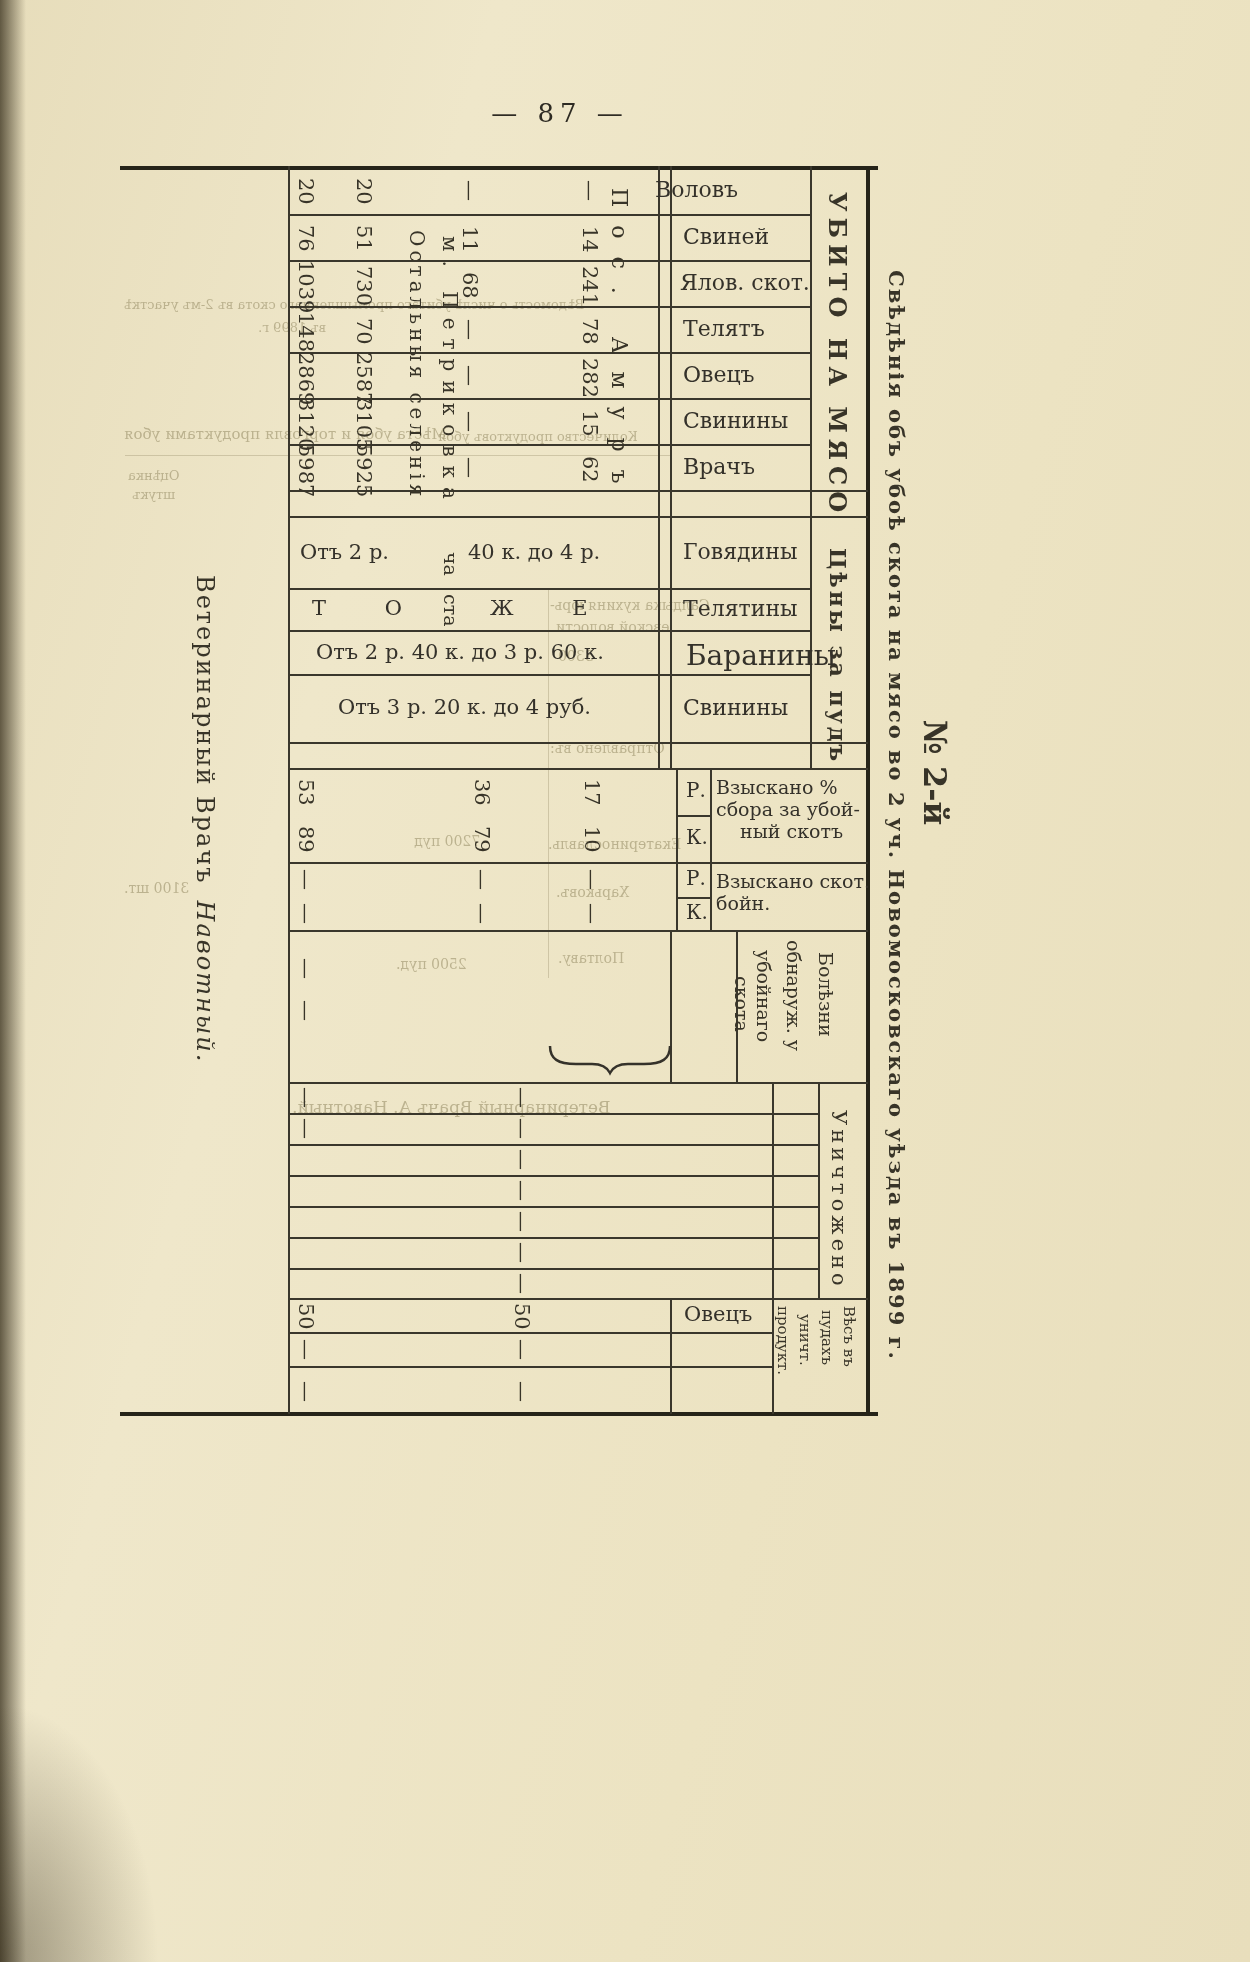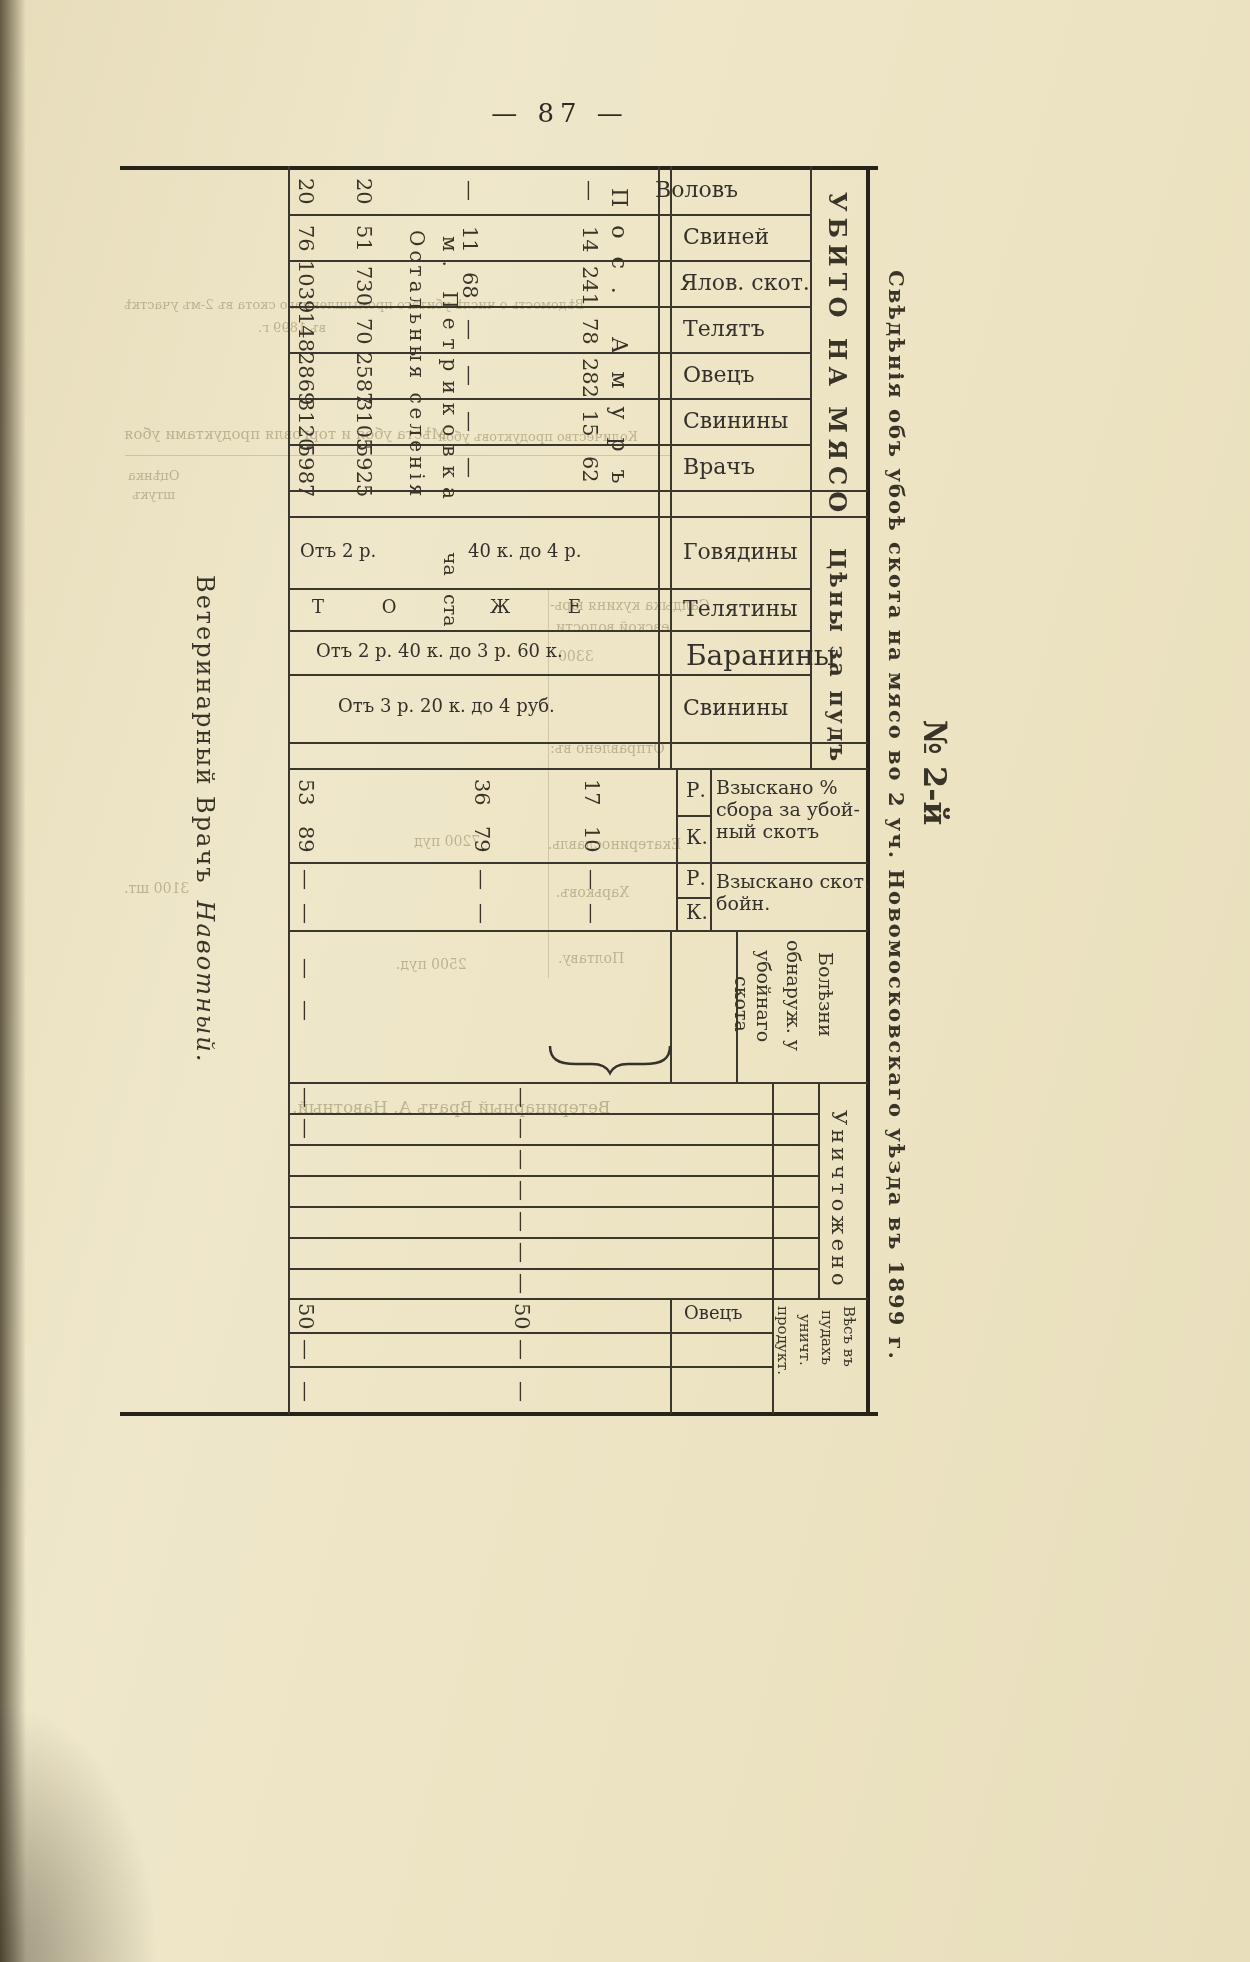--- a/index.html
+++ b/index.html
@@ -10,21 +10,21 @@
   }
   .binding{position:absolute;left:0;top:0;width:26px;height:100%;
     background:linear-gradient(90deg,rgba(59,51,32,.78),rgba(59,51,32,0));}
   .corner{position:absolute;left:0;bottom:0;width:160px;height:260px;
     background:radial-gradient(ellipse at 0% 100%,rgba(48,40,22,.45),rgba(48,40,22,0) 70%);}
   .pageno{position:absolute;left:470px;top:98px;width:180px;text-align:center;
     font-size:26px;letter-spacing:6px;color:#2e2b23;}
   .ln{position:absolute;background:#3a372c;}
   .heavy{background:#262419;}
   .hl{position:absolute;white-space:nowrap;font-size:22px;color:#34312a;}
-  .p{font-size:18px;}
+  .p{font-size:21px;}
   .s{font-size:19px;line-height:22px;}
   .u{font-size:20px;}
   .vt{position:absolute;white-space:nowrap;transform-origin:0 0;transform:rotate(90deg);
       font-size:21px;color:#383428;}
   .b{font-weight:bold;}
   .it{font-style:italic;}
   .bl{position:absolute;white-space:nowrap;color:#948a63;opacity:.55;transform:scaleX(-1);}
   .blln{position:absolute;background:rgba(148,138,103,.35);}
   .brace{position:absolute;}
 </style>
@@ -174,21 +174,21 @@
   <span class="hl p" style="left:490px;top:596px;letter-spacing:26px">Ж Е</span>
   <span class="hl p" style="left:316px;top:640px">Отъ 2 р. 40 к. до 3 р. 60 к.</span>
   <span class="hl p" style="left:338px;top:695px">Отъ 3 р. 20 к. до 4 руб.</span>
   <div class="vt" style="left:462px;top:552px;font-size:19px">ча</div>
   <div class="vt" style="left:462px;top:594px;font-size:19px">ста</div>
 
   <span class="hl u" style="left:686px;top:778px">Р.</span>
   <span class="hl u" style="left:686px;top:825px">К.</span>
   <span class="hl s" style="left:716px;top:776px">Взыскано %</span>
   <span class="hl s" style="left:716px;top:798px">сбора за убой-</span>
-  <span class="hl s" style="left:716px;top:820px">ный скотъ</span>
+  <span class="hl s" style="left:740px;top:820px">ный скотъ</span>
   <div class="vt" style="left:318px;top:779px">53</div>
   <div class="vt" style="left:318px;top:826px">89</div>
   <div class="vt" style="left:494px;top:779px">36</div>
   <div class="vt" style="left:494px;top:826px">79</div>
   <div class="vt" style="left:604px;top:779px">17</div>
   <div class="vt" style="left:604px;top:826px">10</div>
 
   <span class="hl u" style="left:686px;top:866px">Р.</span>
   <span class="hl u" style="left:686px;top:900px">К.</span>
   <span class="hl s" style="left:716px;top:870px">Взыскано скот.</span>

